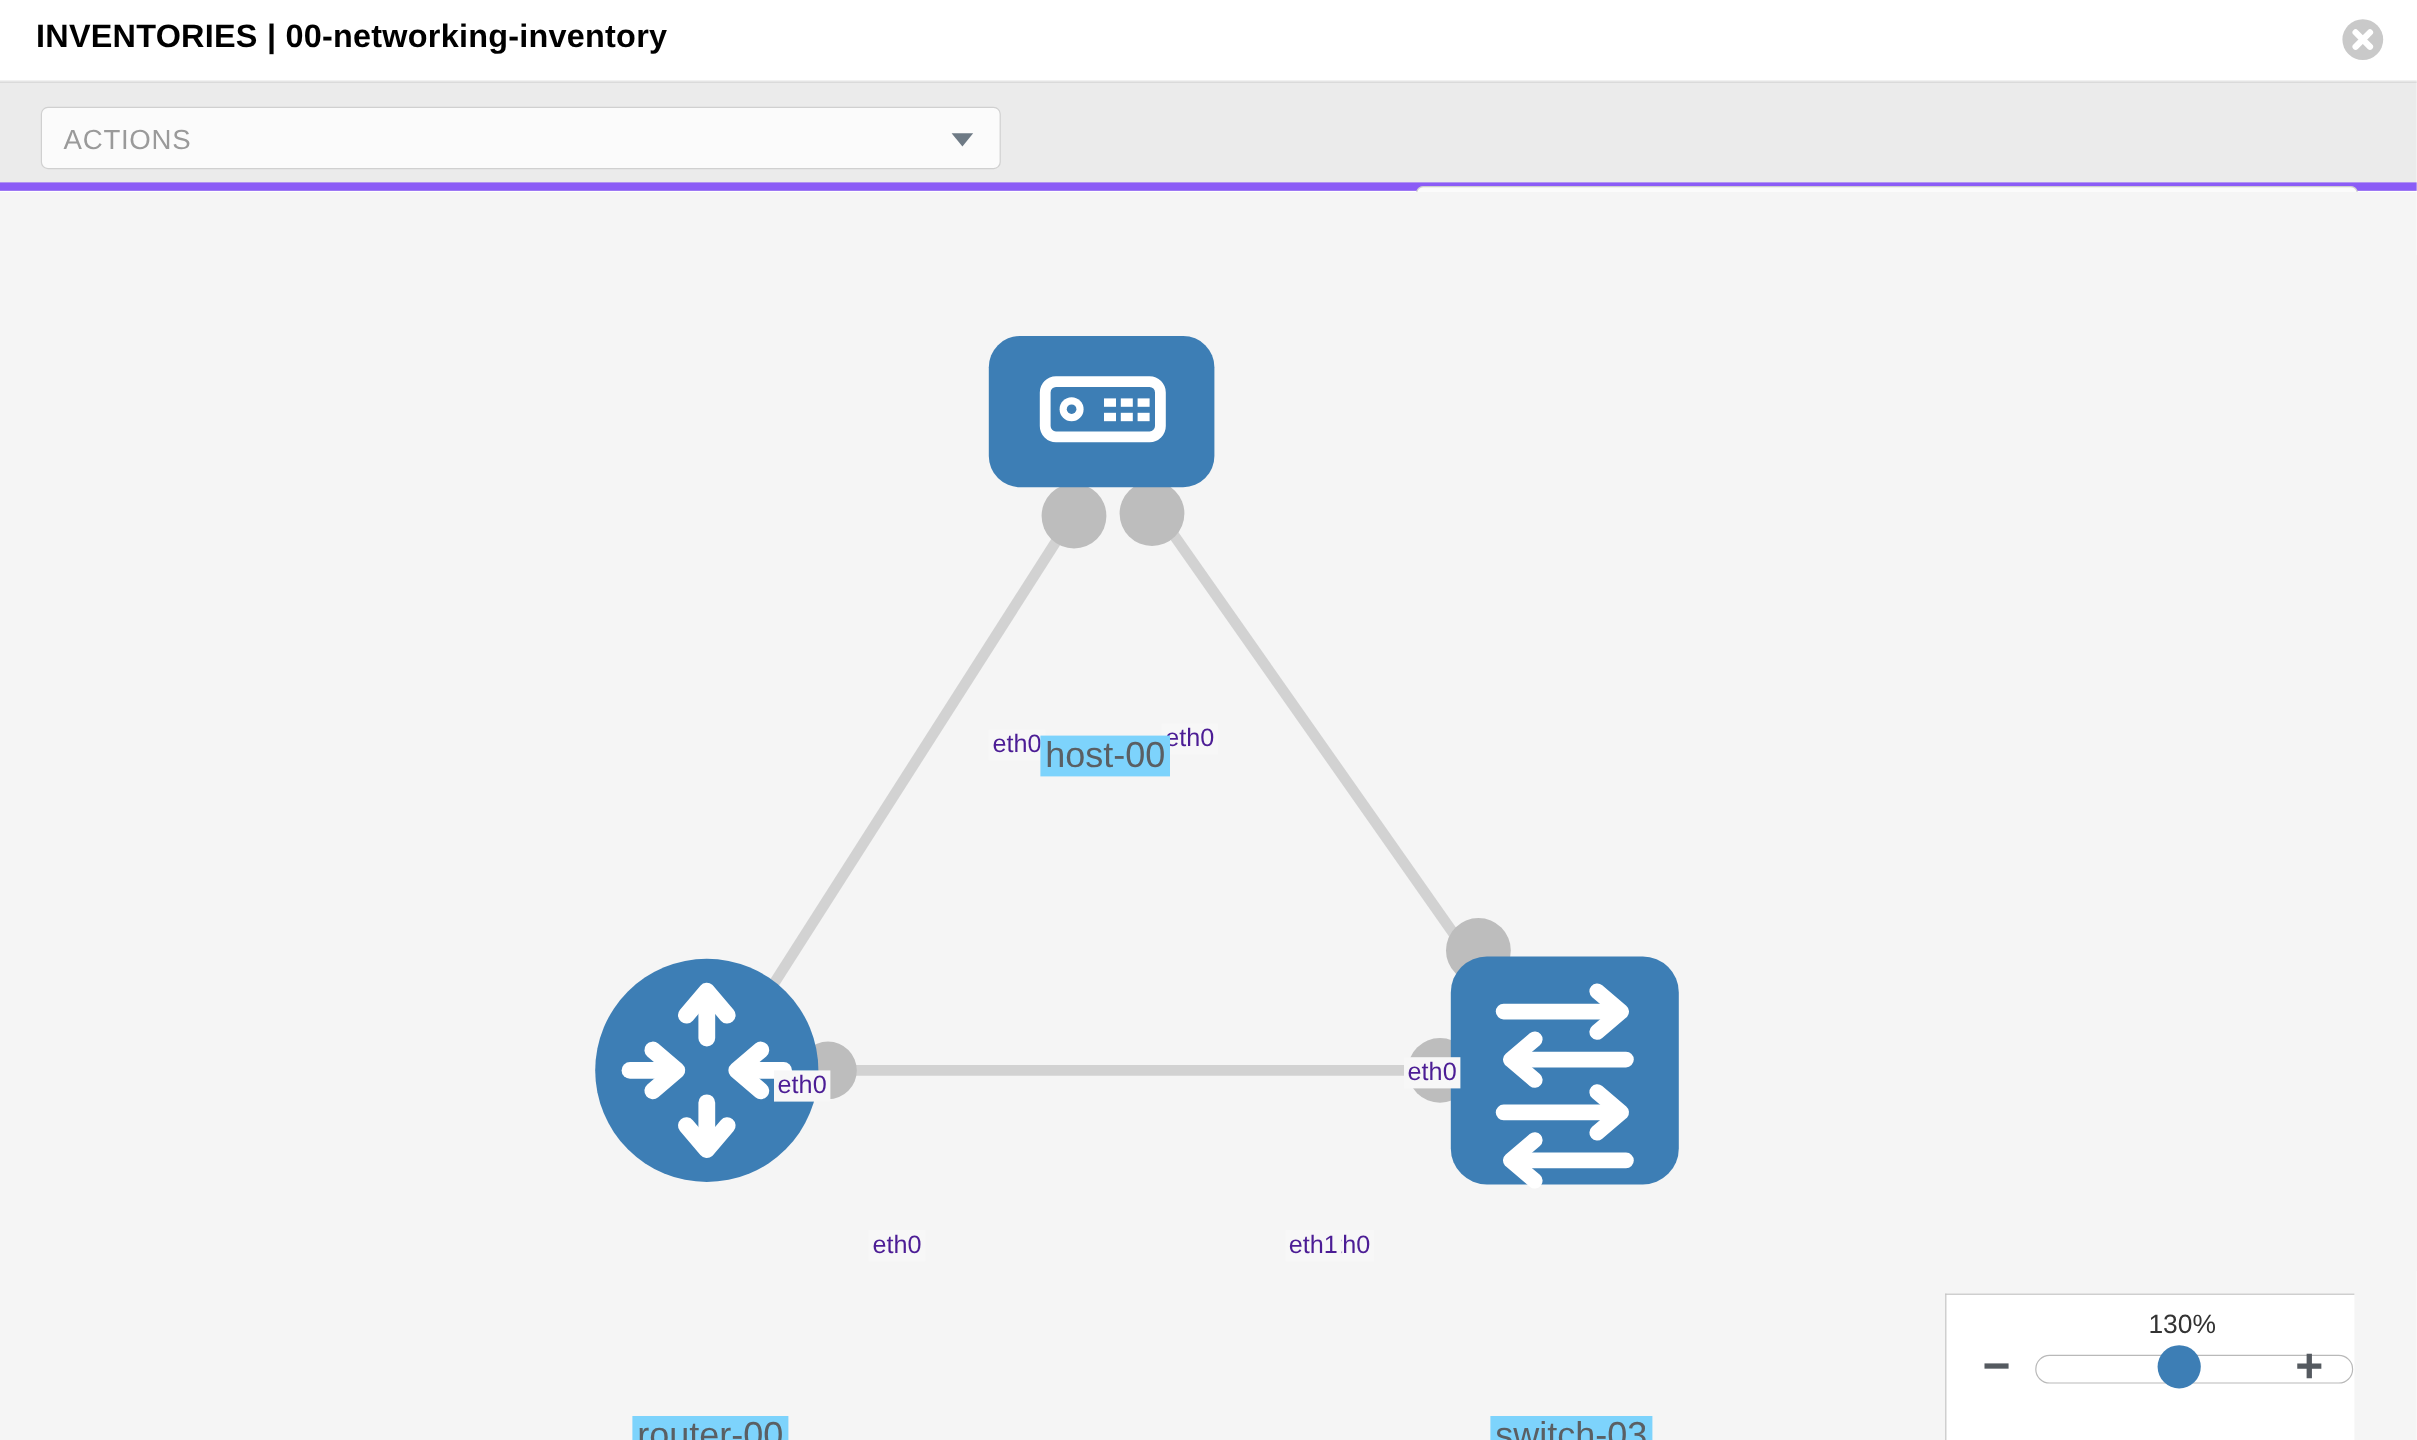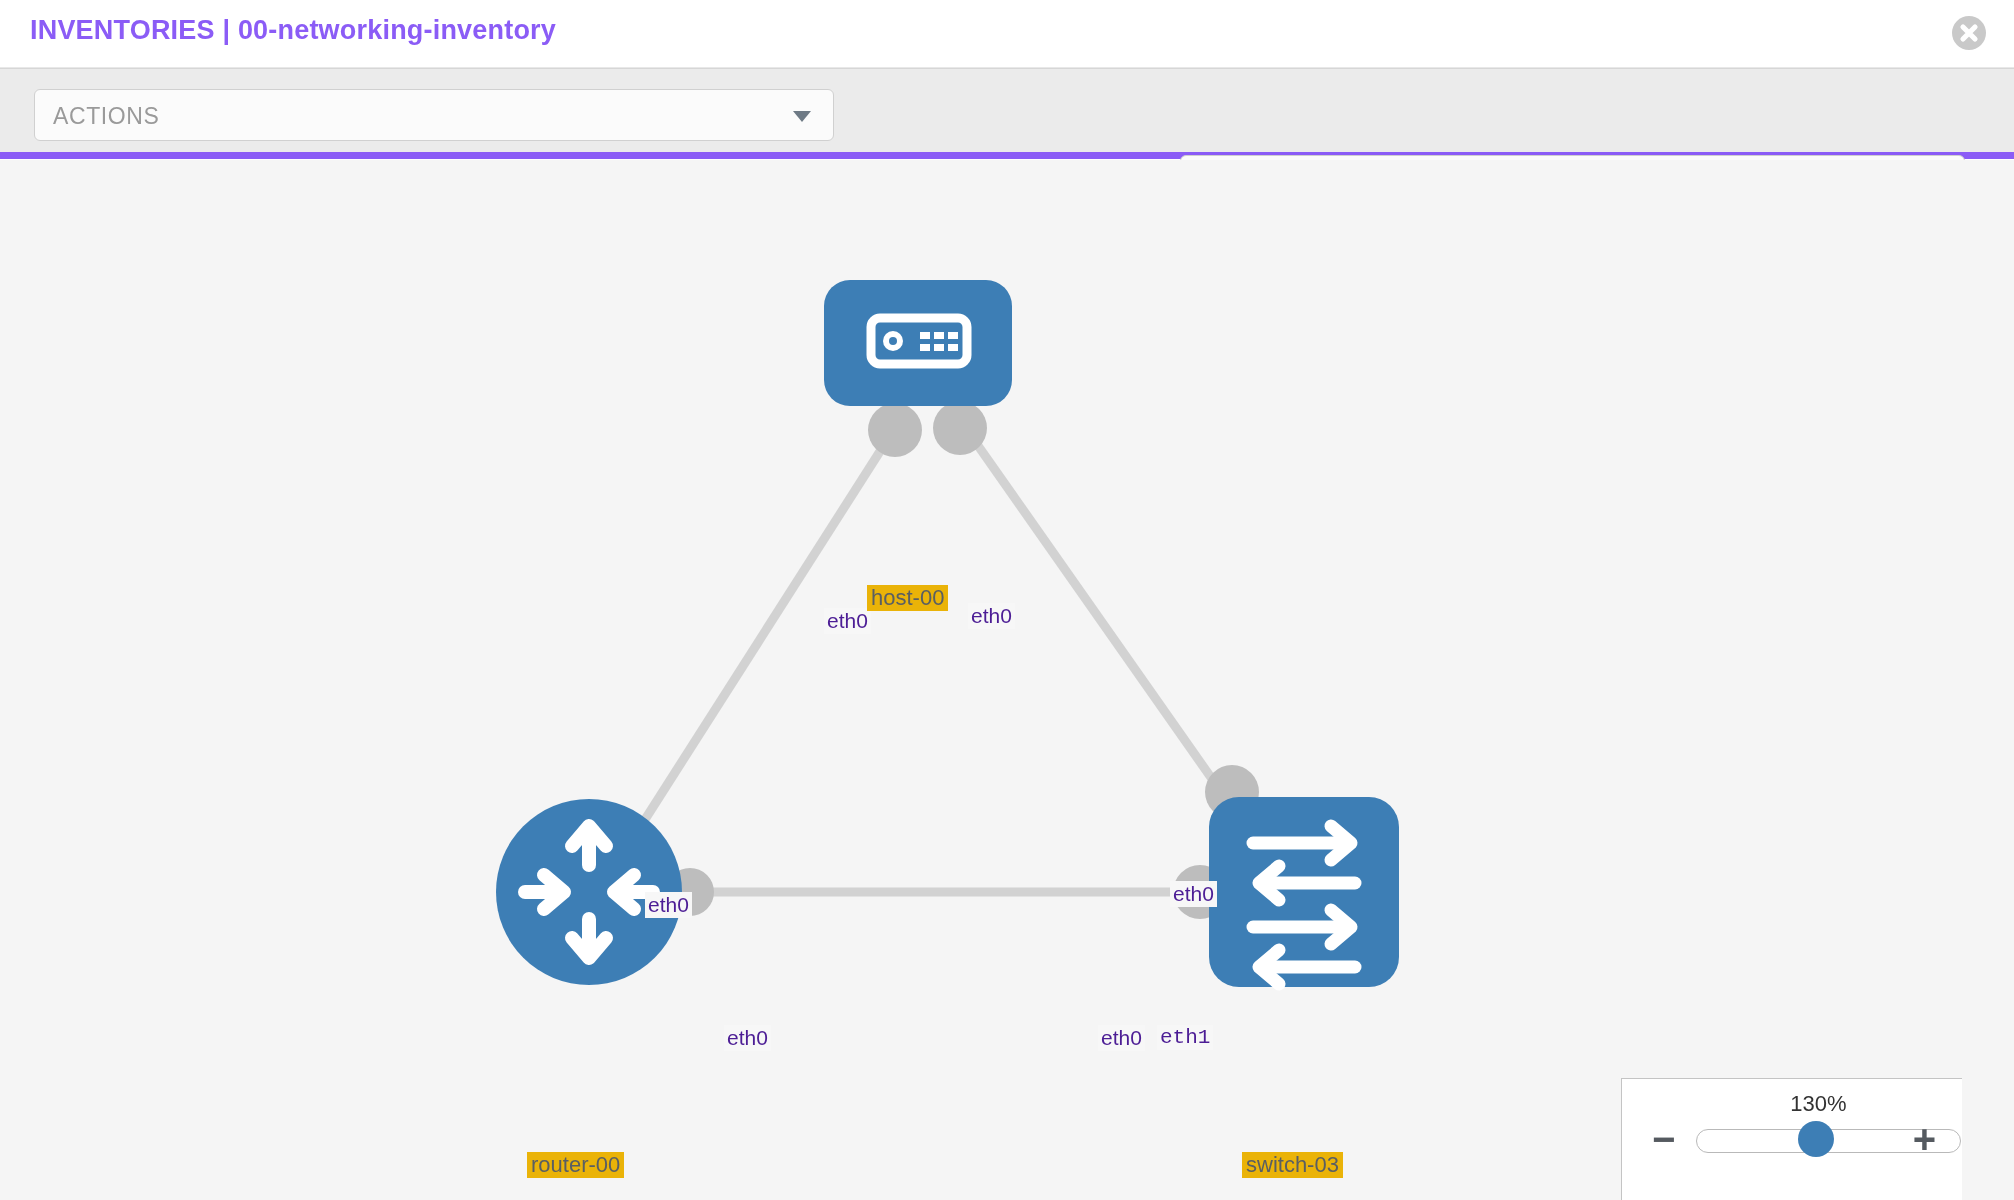--- a/index.html
+++ b/index.html
@@ -27,21 +27,21 @@
     height: 68px;
     background: #ffffff;
     border-bottom: 1px solid #e8e8e8;
   }
   .header-title {
     position: absolute;
     left: 30px;
     top: 15px;
     font-size: 27px;
     font-weight: bold;
-    color: #8b5cf6;
+    color: #000000;
     letter-spacing: 0.2px;
     white-space: nowrap;
   }
   .close-btn {
     position: absolute;
     right: 28px;
     top: 16px;
     width: 34px;
     height: 34px;
     border-radius: 50%;
@@ -149,25 +149,26 @@
   .edge-label {
     position: absolute;
     font-size: 21px;
     color: #4c1d95;
     background: #f7f7f7;
     padding: 1px 3px;
     white-space: nowrap;
   }
   .node-label {
     position: absolute;
-    font-size: 22px;
+    font-size: 30px;
     color: #5a5f63;
-    background: #eab308;
+    background: #7dd3fc;
     padding: 0 4px;
     white-space: nowrap;
+    margin-top: 28px;
   }
 
   
   .zoom-panel {
     position: absolute;
     left: 1621px;
     top: 1078px;
     width: 341px;
     height: 122px;
     background: #ffffff;
@@ -347,21 +348,21 @@
     <span class="edge-label" style="left:968px; top:443px;">eth0</span>
 
     <span class="edge-label" style="left:645px; top:732px;">eth0</span>
 
     <span class="edge-label" style="left:1170px; top:721px;">eth0</span>
 
     <span class="edge-label" style="left:724px; top:865px;">eth0</span>
 
     <span class="edge-label" style="left:1098px; top:865px; z-index:1;">eth0</span>
 
-    <span class="edge-label" style="left:1157px; top:865px; z-index:2;font-family:Liberation Mono, monospace;">eth1</span>
+    <span class="edge-label" style="left:1071px; top:865px; z-index:2;">eth1</span>
 
     <span class="node-label" style="left:867px; top:425px;">host-00</span>
 
     <span class="node-label" style="left:527px; top:992px;">router-00</span>
 
     <span class="node-label" style="left:1242px; top:992px;">switch-03</span>
 
     <div class="zoom-panel" style="left:1621px; top:918px;">
       <div class="zoom-value">130%</div>
       <div class="zoom-minus">−</div>

